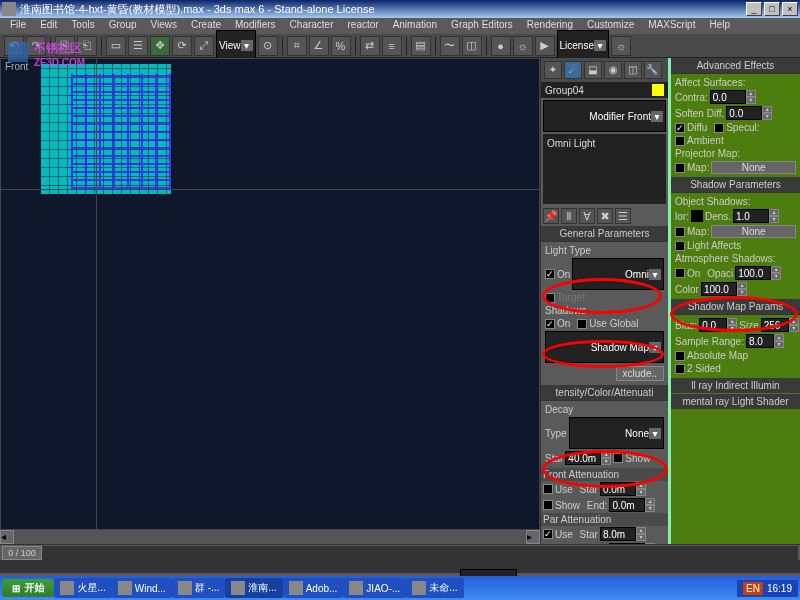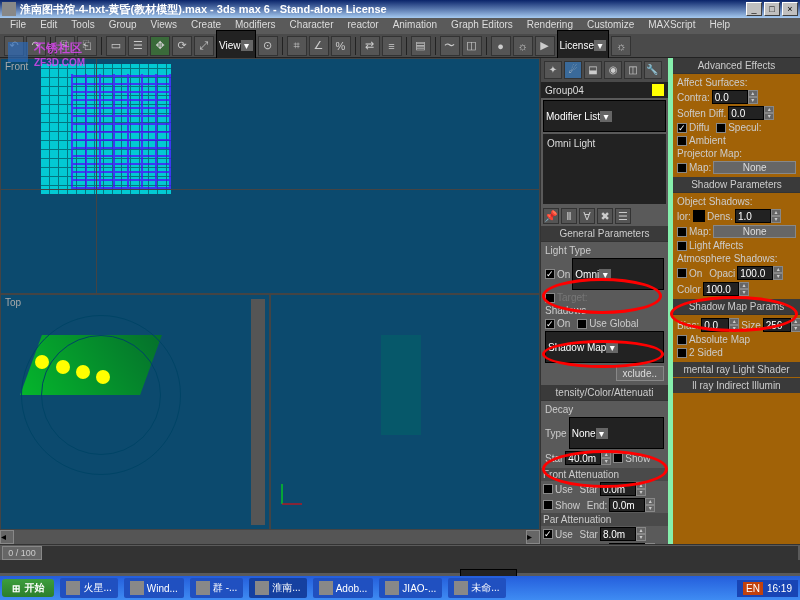--- a/index.html
+++ b/index.html
@@ -1,30 +1,30 @@
 <!DOCTYPE html>
 <html><head>
 <meta charset="utf-8">
 <style>
 *{margin:0;padding:0;box-sizing:border-box;font-family:Tahoma,sans-serif;font-size:10px}
 body{background:#1a1a1a;width:800px;height:600px;overflow:hidden;position:relative}
 .titlebar{background:linear-gradient(#0a246a,#a6caf0);height:18px;display:flex;align-items:center;padding:0 2px;color:#fff}
 .titlebar-icon{width:14px;height:14px;background:#888;margin-right:4px}
-.titlebar-text{flex:1;font-size:11px;font-weight:bold}
+.titlebar-text{flex:1;font-size:11px;font-weight:normal}
 .win-btns{display:flex;gap:2px}
 .win-btn{width:16px;height:14px;background:#c0c0c0;border:1px solid #fff;border-right-color:#404040;border-bottom-color:#404040;font-size:9px;text-align:center;line-height:12px;color:#000}
 .menubar{background:#5a5a5a;height:16px;display:flex;padding:0 4px;gap:2px}
 .menu-item{color:#ddd;padding:1px 6px;cursor:pointer}
 .toolbar{background:#4a4a4a;height:24px;display:flex;align-items:center;padding:0 4px;gap:2px;border-bottom:1px solid #222}
 .tool-btn{width:20px;height:20px;background:#555;border:1px solid #333;display:flex;align-items:center;justify-content:center;color:#ccc;font-size:11px}
 .tool-sep{width:1px;height:18px;background:#222;margin:0 2px}
 .main{display:flex;height:486px}
 .viewports{width:540px;display:flex;flex-direction:column;background:#000}
 .vp-row{display:flex;flex:1}
-.vp{flex:1;border:1px solid #444;position:relative;background:#0c4a6e;overflow:hidden}
+.vp{flex:1;border:1px solid #444;position:relative;background:#0f172a;overflow:hidden}
 .vp-label{position:absolute;top:2px;left:4px;color:#aaa;font-size:10px;z-index:5}
 .vp.active{border-color:#ff0}
 .vp-3d{background:radial-gradient(ellipse at center,#001020 0%,#000 70%)}
 .vp-content{position:absolute;inset:0}
 .front-model{position:absolute;left:40px;top:5px;width:130px;height:130px;background:linear-gradient(90deg,#0ff 0%,#0ff 100%);opacity:0.7}
 .front-grid{position:absolute;inset:0;background-image:repeating-linear-gradient(0deg,transparent,transparent 8px,#088 8px,#088 9px),repeating-linear-gradient(90deg,transparent,transparent 8px,#088 8px,#088 9px)}
 .perspective-bldg{position:absolute;left:120px;top:80px;width:140px;height:70px;background:linear-gradient(135deg,#0ff 0%,#088 50%,#0ff 100%);opacity:0.8;transform:skewY(-5deg)}
 .sphere-wire{position:absolute;left:60px;top:20px;width:200px;height:160px;border:1px solid #880000;border-radius:50%;opacity:0.5}
 .sphere-wire2{position:absolute;left:80px;top:40px;width:160px;height:120px;border:1px solid #880000;border-radius:50%;opacity:0.4}
 .ground-plane{position:absolute;bottom:40px;left:0;right:0;height:30px;background:linear-gradient(#2000ff,transparent);opacity:0.6}
@@ -40,35 +40,35 @@
 .section-hdr{background:#3a3a3a;color:#ccc;padding:2px 4px;font-size:10px;text-align:center}
 .section-collapsed{background:#3a3a3a;color:#ccc;padding:2px 4px;font-size:10px;text-align:center;margin:1px 0}
 .field{display:flex;align-items:center;padding:1px 2px;gap:2px}
 .field label{color:#ccc;font-size:10px;flex-shrink:0}
 .chk{width:10px;height:10px;background:#000;border:1px solid #888;flex-shrink:0}
 .chk.on::after{content:"✓";color:#fff;font-size:9px;display:block;line-height:8px}
 .spinner{display:flex;align-items:flex-end}
 .spinner input{width:36px;height:14px;background:#222;color:#fff;border:1px solid #000;font-size:10px;padding:0 2px}
 .spinner-btns{width:10px;height:14px;background:#666;display:flex;flex-direction:column}
 .spinner-btns div{height:7px;border:1px solid #888;font-size:6px;line-height:5px;text-align:center;color:#ccc}
-.dropdown{background:#222;color:#fff;border:1px solid #000;height:32px;padding:0 2px;display:flex;align-items:center;justify-content:flex-start;flex:1}
+.dropdown{background:#222;color:#fff;border:1px solid #000;height:32px;padding:0 2px;display:flex;align-items:center;justify-content:flex-end;flex:1}
 .dropdown .arrow{background:#666;width:12px;text-align:center}
-.right-panel{width:132px;background:#a16207;border-left:5px solid #86efac;overflow:hidden;font-size:10px}
+.right-panel{width:132px;background:#4d7c0f;border-left:3px solid #86efac;overflow:hidden;font-size:10px}
 .red-circle{position:absolute;border:3px solid #f00;border-radius:50%;pointer-events:none;z-index:100}
 .colorbox{width:12px;height:12px;border:1px solid #000;display:inline-block}
 .timeline{height:16px;background:#5a5a5a;display:flex;align-items:center;border-top:1px solid #333}
 .time-slider{flex:1;height:14px;background:#333;position:relative;margin:0 2px}
 .time-thumb{position:absolute;left:0;width:40px;height:14px;background:#666;border:1px solid #888;color:#ccc;text-align:center;line-height:12px;font-size:9px}
 .status{height:16px;background:#5a5a5a;display:flex;align-items:center;padding:0 4px;color:#ccc;gap:8px;border-top:1px solid #333}
 .status-input{background:#222;color:#fff;border:1px solid #000;height:14px;padding:0 2px;font-size:10px}
 .bottom-ctrl{height:24px;background:#5a5a5a;display:flex;align-items:center;padding:0 4px;gap:2px;border-top:1px solid #333}
 .bottom-ctrl .tool-btn{width:18px;height:18px}
 .taskbar{position:absolute;bottom:0;left:0;right:0;height:24px;background:linear-gradient(#245edc,#3f8cf3);display:flex;align-items:center;padding:0 2px}
 .start-btn{background:linear-gradient(#3c9e3c,#2c7e2c);color:#fff;padding:2px 10px;border-radius:3px;font-weight:bold;font-size:11px;display:flex;align-items:center;gap:4px}
-.task-item{background:#2050c0;color:#fff;padding:2px 6px;margin-left:6px;border-radius:2px;font-size:10px;display:flex;align-items:center;gap:3px;height:20px}
+.task-item{background:#2050c0;color:#fff;padding:2px 6px;margin-left:0;border-radius:2px;font-size:10px;display:flex;align-items:center;gap:3px;height:20px}
 .task-icon{width:14px;height:14px;background:#888;flex-shrink:0}
 .tray{margin-left:auto;background:#1845b5;padding:2px 6px;color:#fff;font-size:10px;display:flex;align-items:center;gap:4px}
 .obj-name{background:#222;color:#ddd;padding:2px 4px;display:flex;justify-content:space-between;align-items:center}
 .obj-color{width:12px;height:12px;background:#ff0}
 .watermark{position:absolute;top:40px;left:6px;color:#d946ef;font-size:14px;font-weight:bold;opacity:0.85;z-index:50;display:flex;align-items:flex-start;gap:4px}
 .watermark-zh{font-size:12px}
 </style>
 </head>
 <body>
 
@@ -158,44 +158,20 @@
 <div class="vp-content">
 <div class="front-model">
               <div class="front-grid"></div>
             </div>
 <div style="position:absolute;left:70px;top:15px;width:100px;height:115px;background:repeating-linear-gradient(0deg,#50f,#50f 2px,transparent 2px,transparent 8px),repeating-linear-gradient(90deg,#50f,#50f 2px,transparent 2px,transparent 14px);opacity:0.7"></div>
 <div style="position:absolute;left:0;top:130px;right:0;height:1px;background:#444"></div>
 <div style="position:absolute;left:95px;top:0;bottom:0;width:1px;background:#444"></div>
 </div>
 </div>
 </div>
-<div class="vp-row">
-<div class="vp">
-<span class="vp-label">Top</span>
-<div class="vp-content">
-<div class="top-model"></div>
-<div style="position:absolute;left:34px;top:60px;width:14px;height:14px;background:#ff0;border-radius:50%"></div>
-<div style="position:absolute;left:55px;top:65px;width:14px;height:14px;background:#ff0;border-radius:50%"></div>
-<div style="position:absolute;left:75px;top:70px;width:14px;height:14px;background:#ff0;border-radius:50%"></div>
-<div style="position:absolute;left:95px;top:75px;width:14px;height:14px;background:#ff0;border-radius:50%"></div>
-<div style="position:absolute;left:40px;top:40px;width:120px;height:120px;border:1px solid #046;border-radius:50%"></div>
-<div style="position:absolute;left:20px;top:20px;width:160px;height:160px;border:1px solid #046;border-radius:50%"></div>
-<div style="position:absolute;right:4px;top:4px;bottom:4px;width:14px;background:#555"></div>
-</div>
-</div>
-<div class="vp">
-<div class="vp-content">
-<div style="position:absolute;left:110px;top:40px;width:40px;height:100px;background:#066;opacity:0.5"></div>
-<svg style="position:absolute;left:6px;bottom:20px" width="30" height="30">
-              <line x1="5" y1="25" x2="5" y2="5" stroke="#0f0"></line>
-              <line x1="5" y1="25" x2="25" y2="25" stroke="#f00"></line>
-            </svg>
-</div>
-</div>
-</div>
 <div class="scrollbar h">
         <div class="sb-btn">◂</div>
         <div style="flex:1"></div>
         <div class="sb-btn">▸</div>
       </div>
 </div>
 
 <div class="panels">
 <div class="cmd-panel">
 <div class="cmd-tabs">
@@ -204,21 +180,21 @@
 <div class="cmd-tab">⬓</div>
 <div class="cmd-tab">◉</div>
 <div class="cmd-tab">◫</div>
 <div class="cmd-tab">🔧</div>
 </div>
 <div class="obj-name">
           <span>Group04</span>
           <span class="obj-color"></span>
         </div>
 <div class="dropdown" style="margin:2px">
-          <span>Modifier List</span>
+          <span>Modifier Front</span>
           <span class="arrow">▾</span>
         </div>
 <div style="background:#222;margin:2px;padding:4px;height:70px;color:#ddd"><span>Omni Light</span></div>
 <div style="display:flex;gap:2px;padding:2px">
 <div class="tool-btn" style="width:16px;height:16px">📌</div>
 <div class="tool-btn" style="width:16px;height:16px">Ⅱ</div>
 <div class="tool-btn" style="width:16px;height:16px">∀</div>
 <div class="tool-btn" style="width:16px;height:16px">✖</div>
 <div class="tool-btn" style="width:16px;height:16px">☰</div>
 </div>
@@ -419,31 +395,41 @@
             <label>Size</label>
             <div class="spinner">
               <input style="width: 28px;" value="256">
               <div class="spinner-btns">
                 <div>▴</div>
                 <div>▾</div>
               </div>
             </div>
           </div>
 <div class="field">
+            <label>Sample Range:</label>
+            <div class="spinner">
+              <input style="width: 28px;" value="8.0">
+              <div class="spinner-btns">
+                <div>▴</div>
+                <div>▾</div>
+              </div>
+            </div>
+          </div>
+<div class="field">
             <div class="chk"></div>
             <label>Absolute Map</label>
           </div>
 <div class="field">
             <div class="chk"></div>
             <label>2 Sided</label>
           </div>
 </div>
 
+<div class="section-collapsed">ll ray Indirect Illumin</div>
 <div class="section-collapsed">mental ray Light Shader</div>
-<div class="section-collapsed">ll ray Indirect Illumin</div>
 </div>
 </div>
 </div>
 
 <div class="red-circle" style="left:542px;top:278px;width:120px;height:36px"></div>
 <div class="red-circle" style="left:542px;top:340px;width:122px;height:28px"></div>
 <div class="red-circle" style="left:542px;top:450px;width:126px;height:38px"></div>
 <div class="red-circle" style="left:670px;top:296px;width:128px;height:36px"></div>
 
 <div class="timeline">

